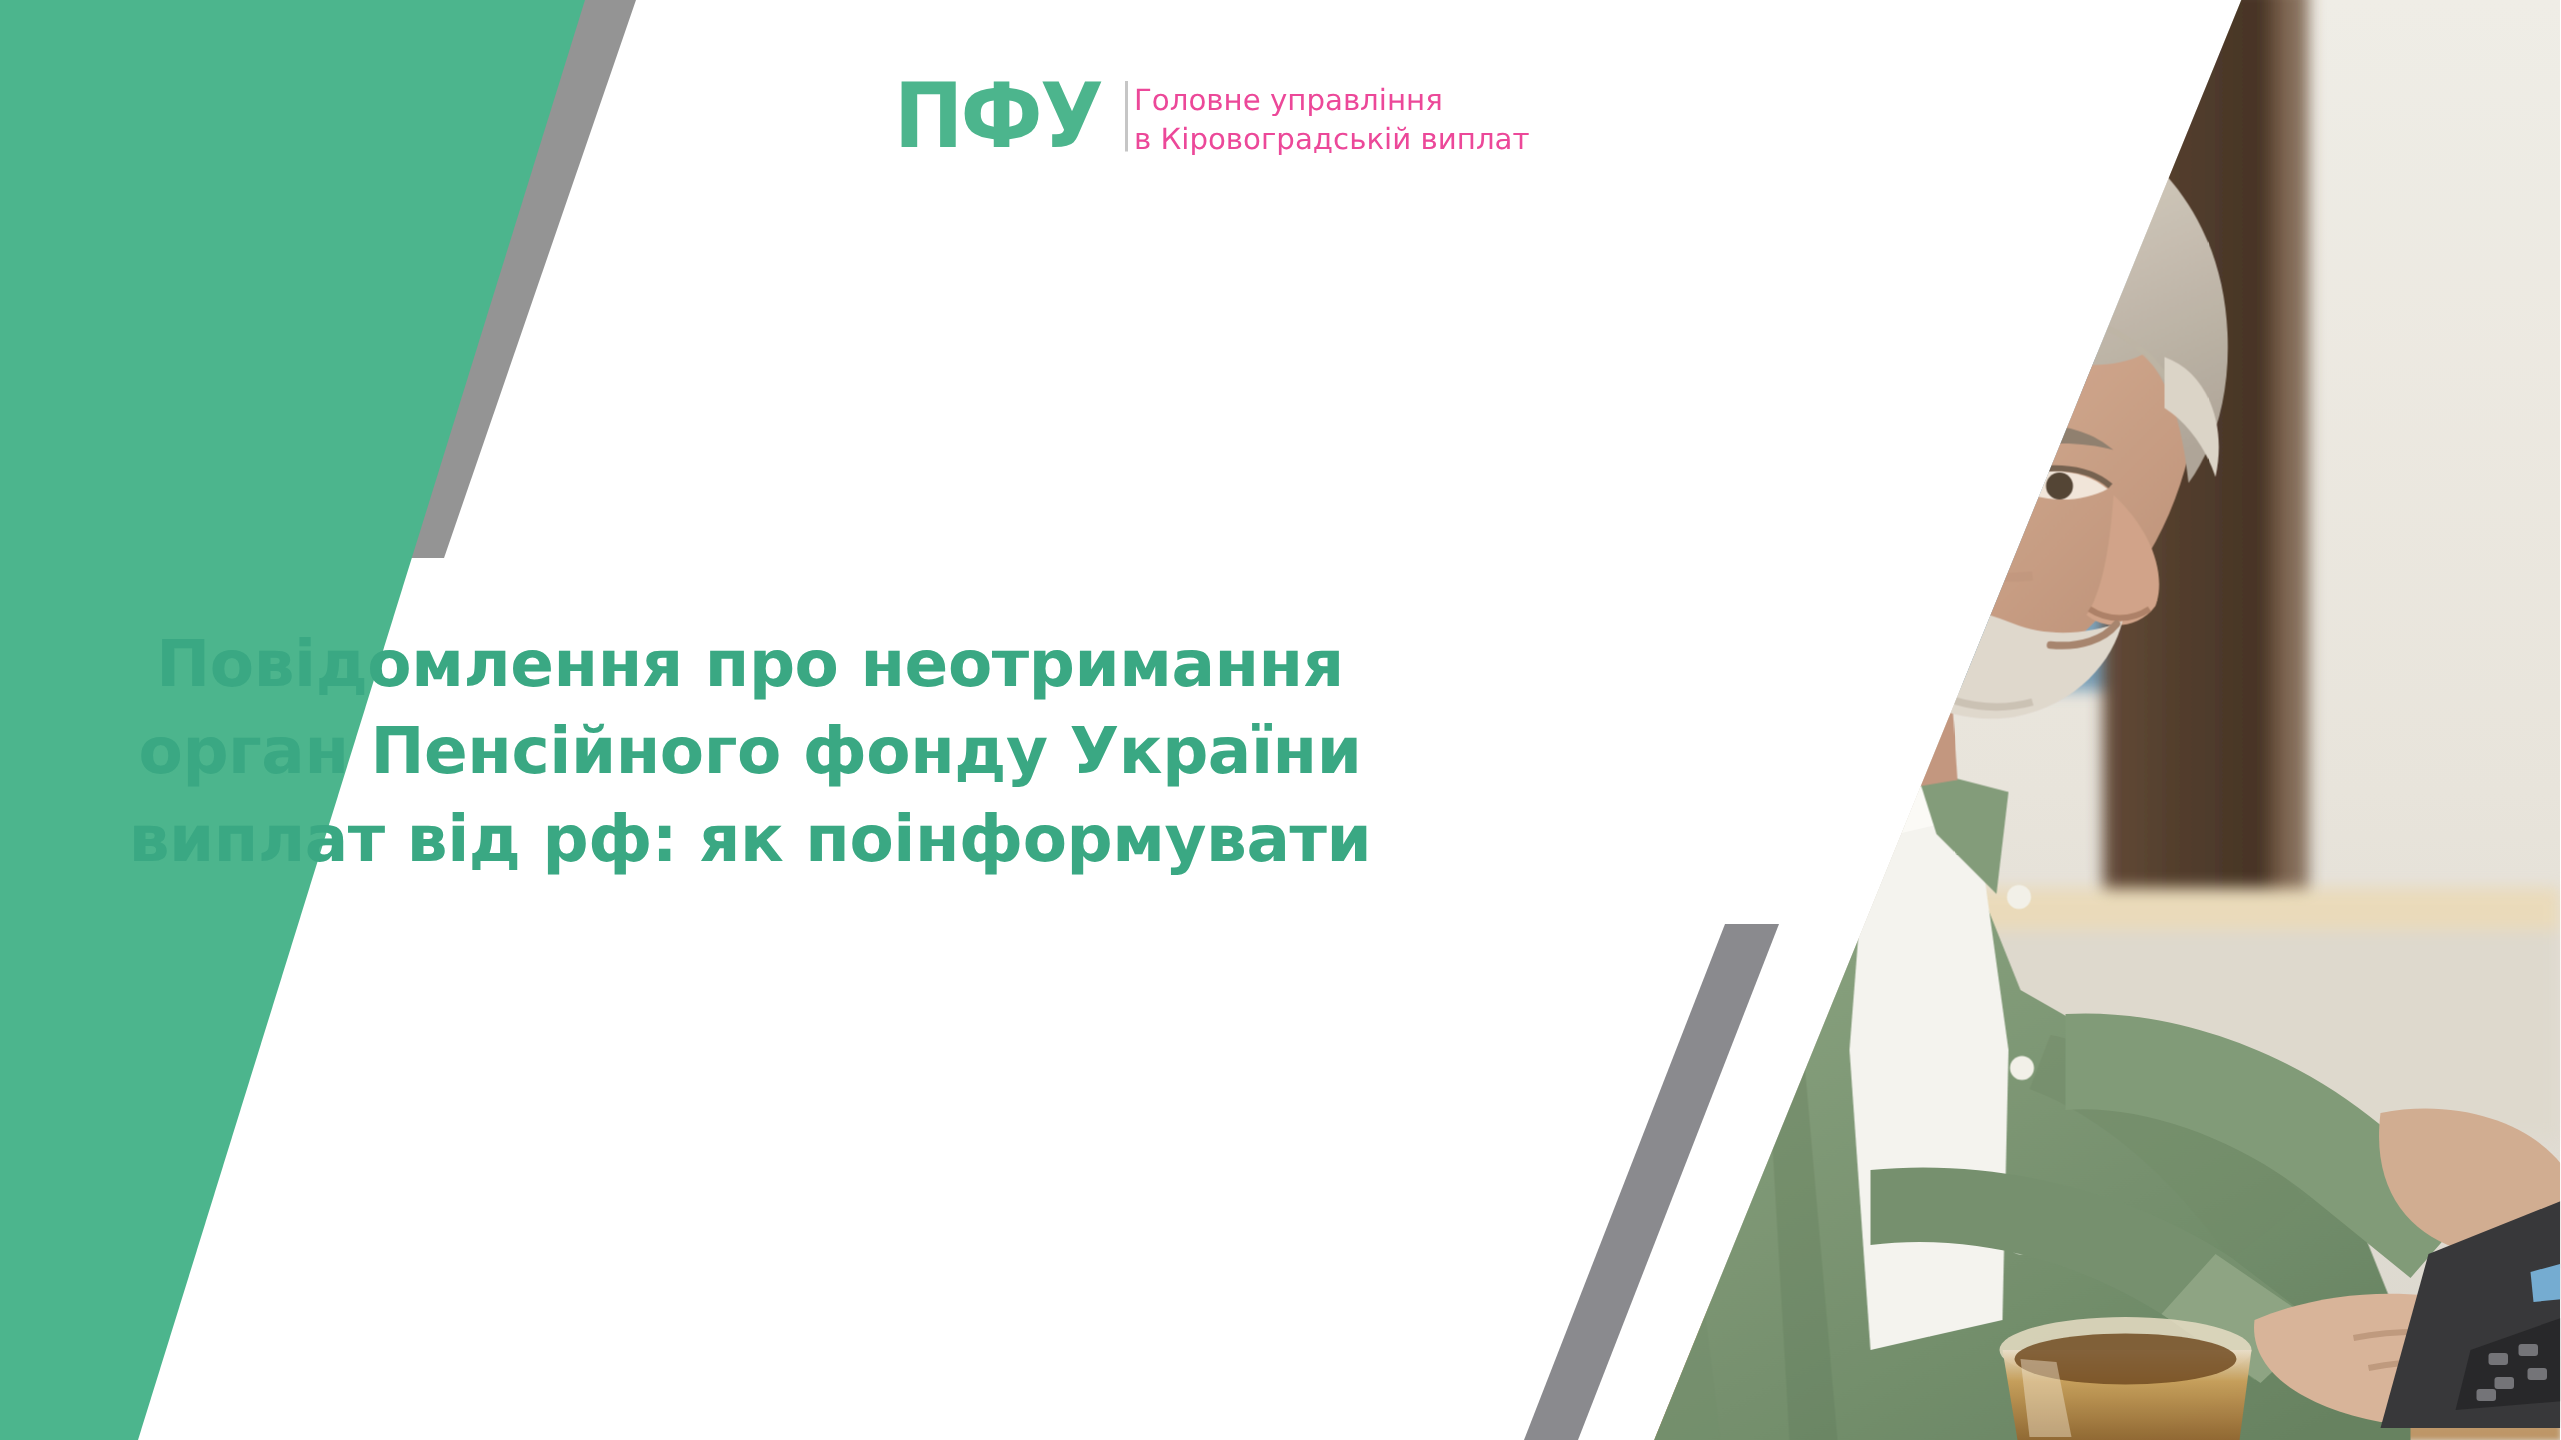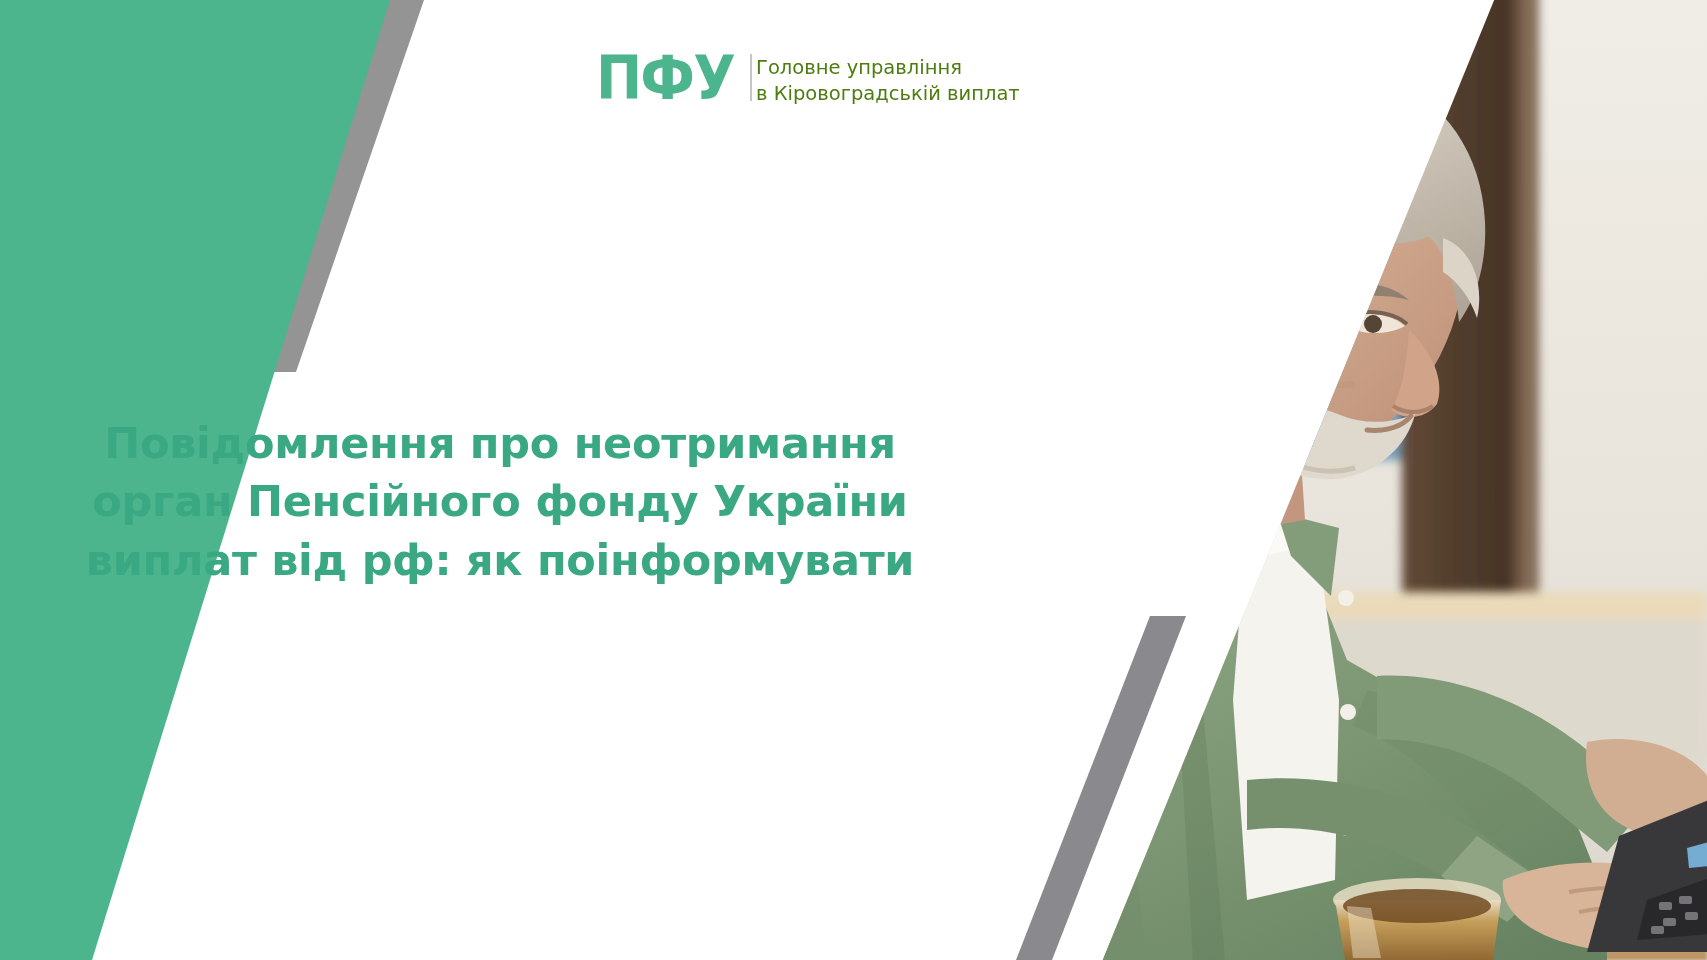--- a/index.html
+++ b/index.html
@@ -44,21 +44,21 @@
     inset: 0;
     background: #e9e6e0;
   }
 
   
   .logo {
     position: absolute;
     left: 596px;
     top: 50px;
     display: flex;
-    align-items: flex-end;
+    align-items: center;
     gap: 4px;
   }
   .logo-mark {
     font-weight: bold;
     font-size: 60px;
     line-height: 0.95;
     letter-spacing: -2px;
     color: #4cb58d;
     font-family: "DejaVu Sans", sans-serif;
     transform: scaleX(0.92);
@@ -66,21 +66,21 @@
   }
   .logo-divider {
     width: 2px;
     align-self: stretch;
     background: #c6c6c6;
     margin: 4px 0 6px 0;
   }
   .logo-lines {
     font-size: 19.5px;
     line-height: 1.33;
-    color: #4d7c0f;
+    color: #ec4899;
     white-space: nowrap;
     padding-top: 2px;
     font-family: "DejaVu Sans", sans-serif;
   }
 
   
   .headline {
     position: absolute;
     left: 0;
     top: 414px;

